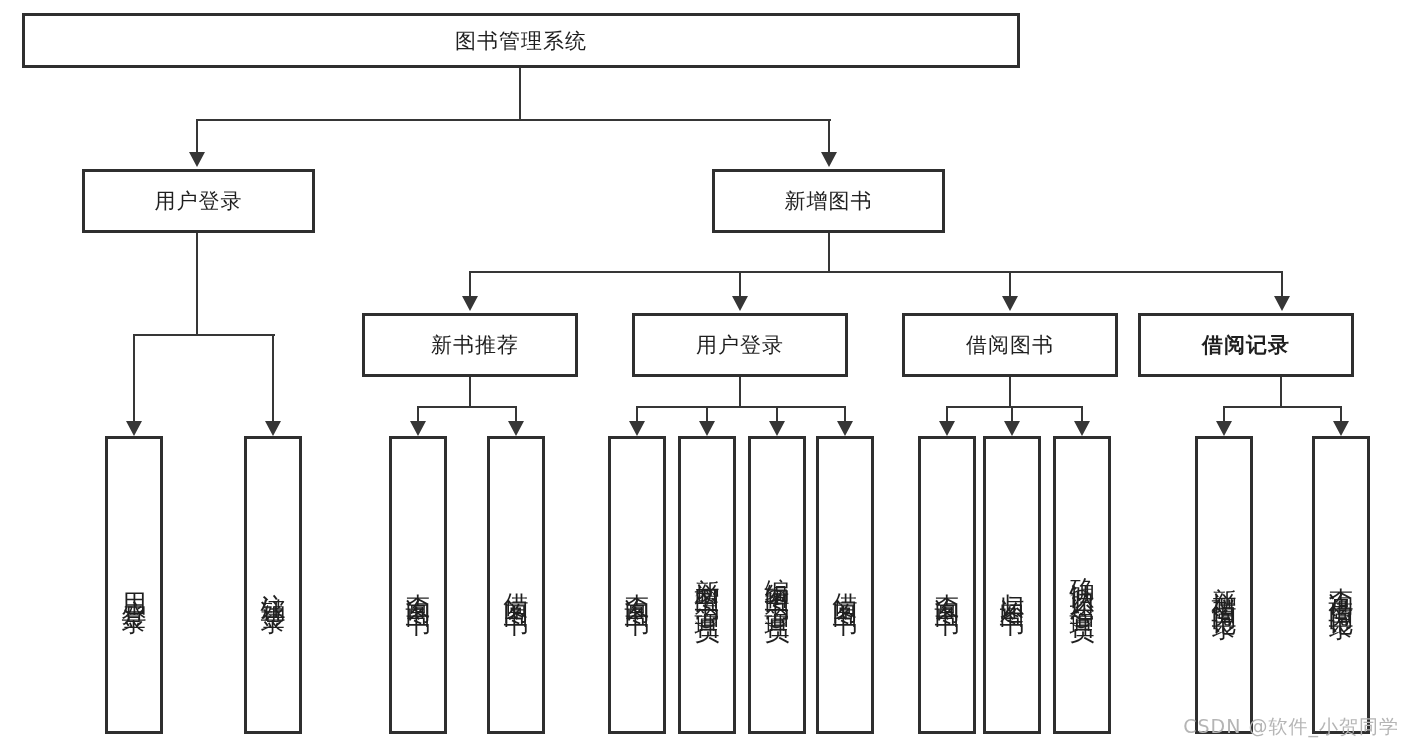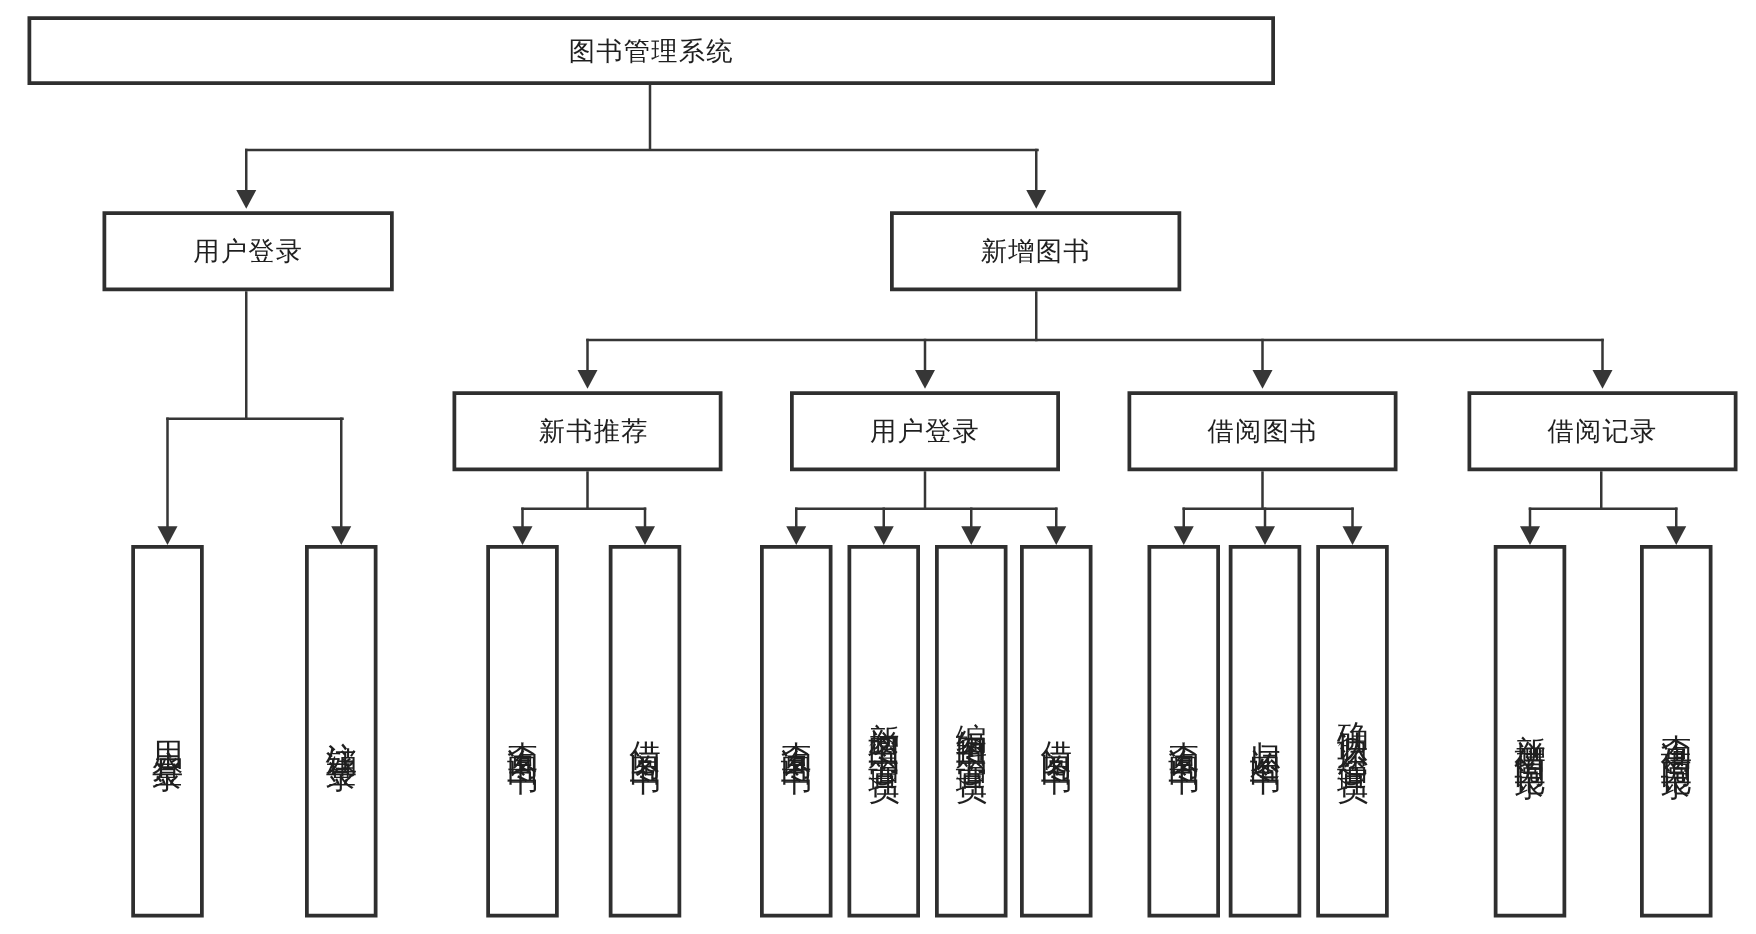--- a/index.html
+++ b/index.html
@@ -80,21 +80,21 @@
 
   <div class="box" style="left:362px;top:313px;width:216px;height:64px;padding-left:10px;">
     <span class="hlabel">新书推荐</span>
   </div>
   <div class="box" style="left:632px;top:313px;width:216px;height:64px;">
     <span class="hlabel">用户登录</span>
   </div>
   <div class="box" style="left:902px;top:313px;width:216px;height:64px;">
     <span class="hlabel">借阅图书</span>
   </div>
-  <div class="box" style="left:1174px;top:313px;width:216px;height:64px;">
+  <div class="box" style="left:1138px;top:313px;width:216px;height:64px;font-weight:bold;">
     <span class="hlabel">借阅记录</span>
   </div>
 
   <div class="box" style="left:105px;top:436px;width:58px;height:298px;">
     <span class="vlabel">用户登录</span>
   </div>
   <div class="box" style="left:244px;top:436px;width:58px;height:298px;">
     <span class="vlabel">注销登录</span>
   </div>
 
@@ -187,14 +187,15 @@
   <div class="ar" style="left:1004px;top:421px;"></div>
   <div class="ar" style="left:1074px;top:421px;"></div>
 
   <div class="v" style="left:1280px;top:377px;height:31px;"></div>
   <div class="h" style="left:1223px;top:406px;width:119px;"></div>
   <div class="v" style="left:1223px;top:406px;height:16px;"></div>
   <div class="v" style="left:1340px;top:406px;height:16px;"></div>
   <div class="ar" style="left:1216px;top:421px;"></div>
   <div class="ar" style="left:1333px;top:421px;"></div>
 
+  <div id="watermark">CSDN @软件_小贺同学</div>
 
 </div>
 
 </body></html>

